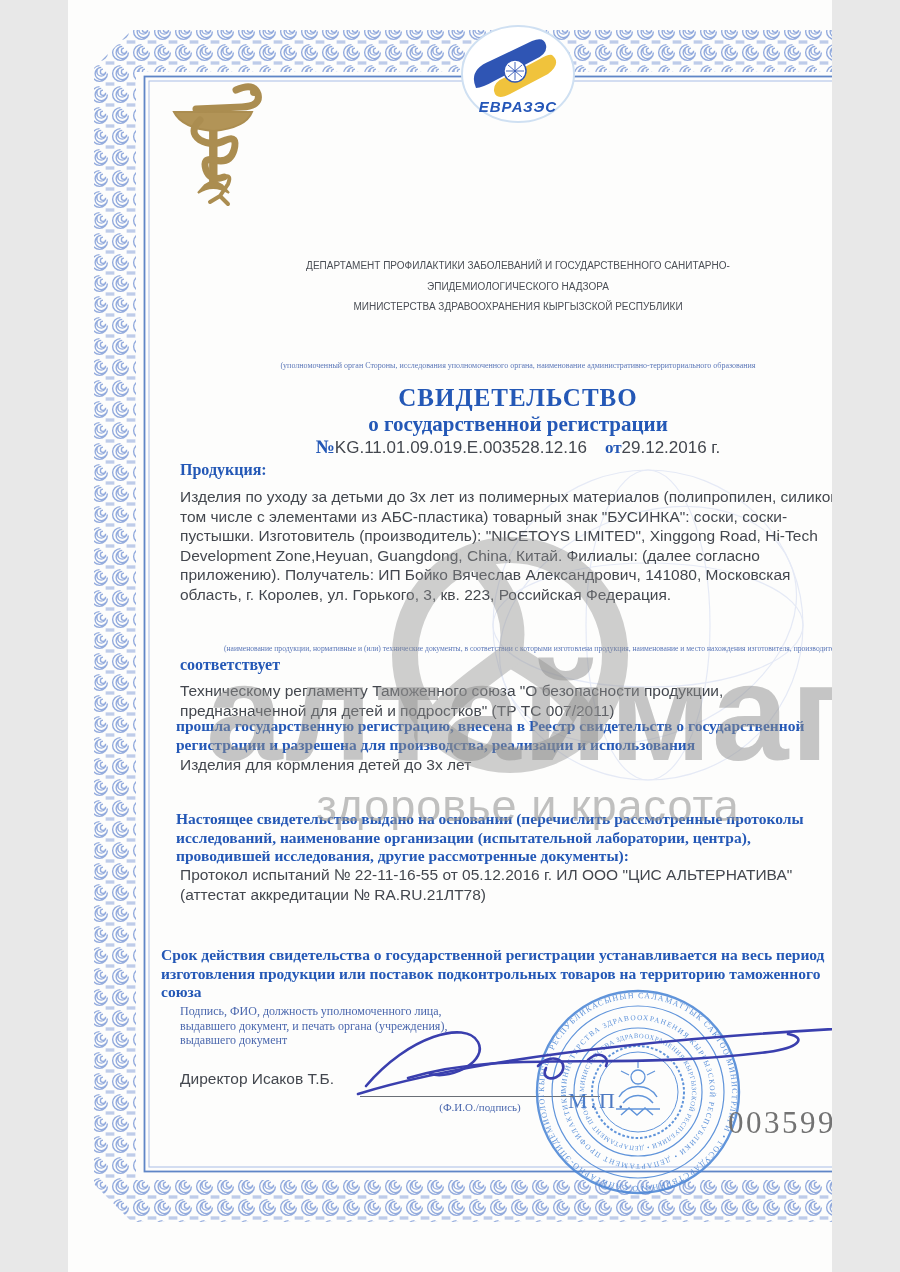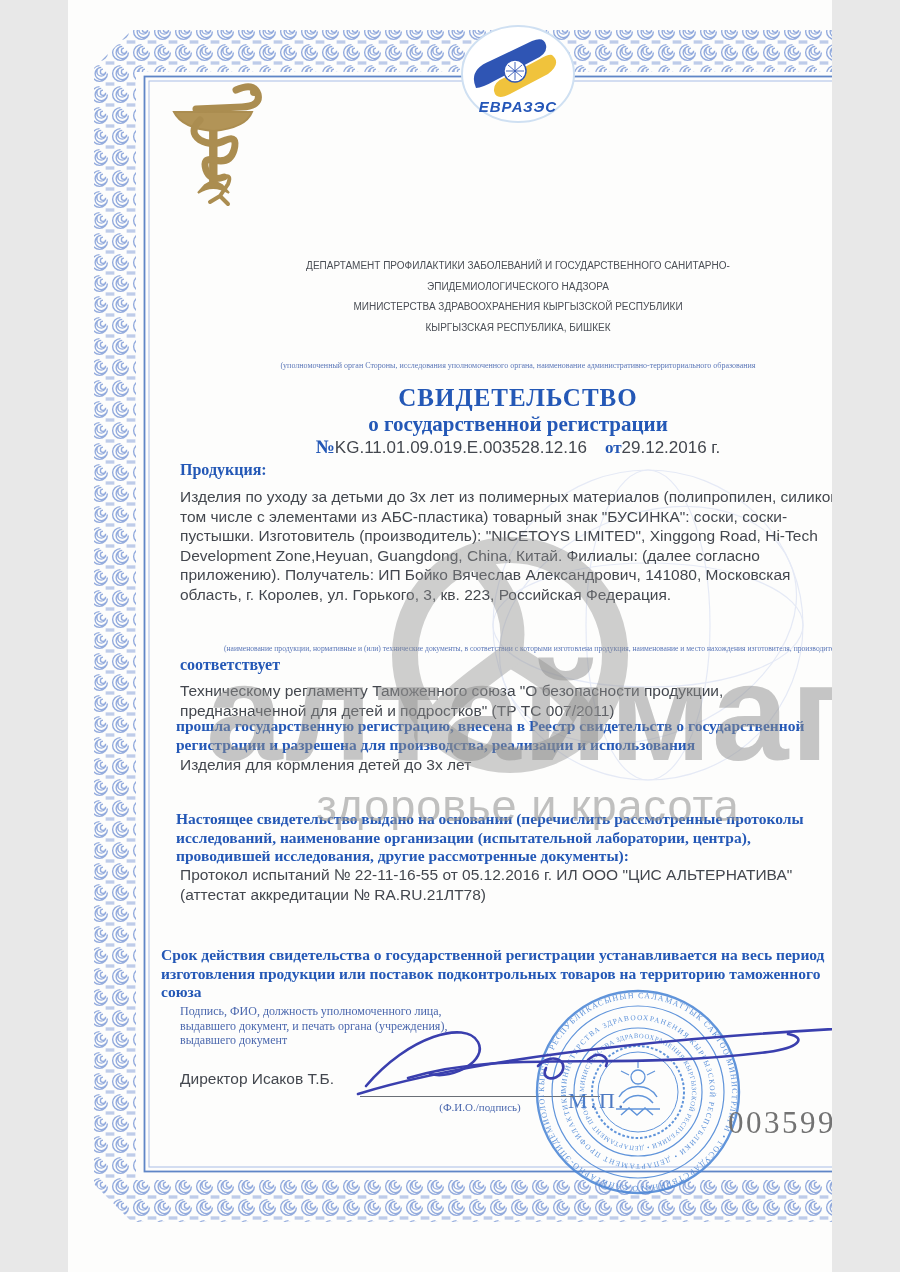--- a/index.html
+++ b/index.html
@@ -63,21 +63,20 @@
     <circle cx="55" cy="47" r="11" fill="#fff" stroke="#2f55b4" stroke-width="1.4"></circle>
     <path d="M46,47 h18 M55,38 v18 M48,41 l14,12 M48,53 l14,-12" stroke="#2f55b4" stroke-width="0.9"></path>
     <text x="58" y="88" text-anchor="middle" font-family="Liberation Sans, sans-serif" font-size="15" font-weight="bold" font-style="italic" fill="#2456b8" letter-spacing="1">ЕВРАЗЭС</text>
   </svg>
 
 
   <div class="abs center body-text" style="left:95px;top:256px;width:710px;font-size:10px;line-height:20.5px;color:#4a4e55;">
     <div>ДЕПАРТАМЕНТ ПРОФИЛАКТИКИ ЗАБОЛЕВАНИЙ И ГОСУДАРСТВЕННОГО САНИТАРНО-</div>
     <div>ЭПИДЕМИОЛОГИЧЕСКОГО НАДЗОРА</div>
     <div>МИНИСТЕРСТВА ЗДРАВООХРАНЕНИЯ КЫРГЫЗСКОЙ РЕСПУБЛИКИ</div>
-    <div>КЫРГЫЗСКАЯ РЕСПУБЛИКА, БИШКЕК</div>
   </div>
 
   <div class="abs center tiny-cap" style="left:95px;top:361px;width:710px;font-size:8px;">(уполномоченный орган Стороны, исследования уполномоченного органа, наименование административно-территориального образования</div>
 
   <div class="abs center blue-bold" style="left:150px;top:384px;width:600px;font-size:25px;letter-spacing:1px;">СВИДЕТЕЛЬСТВО</div>
   <div class="abs center blue-bold" style="left:150px;top:412px;width:600px;font-size:21px;">о государственной регистрации</div>
 
   <div class="abs center" style="left:100px;top:436px;width:700px;font-size:17px;">
     <span class="blue-bold" style="font-size:19px;">№</span><span class="body-text">KG.11.01.09.019.Е.003528.12.16</span><span style="display:inline-block;width:18px;"></span><span class="blue-bold">от</span><span class="body-text">29.12.2016 г.</span>
   </div>

